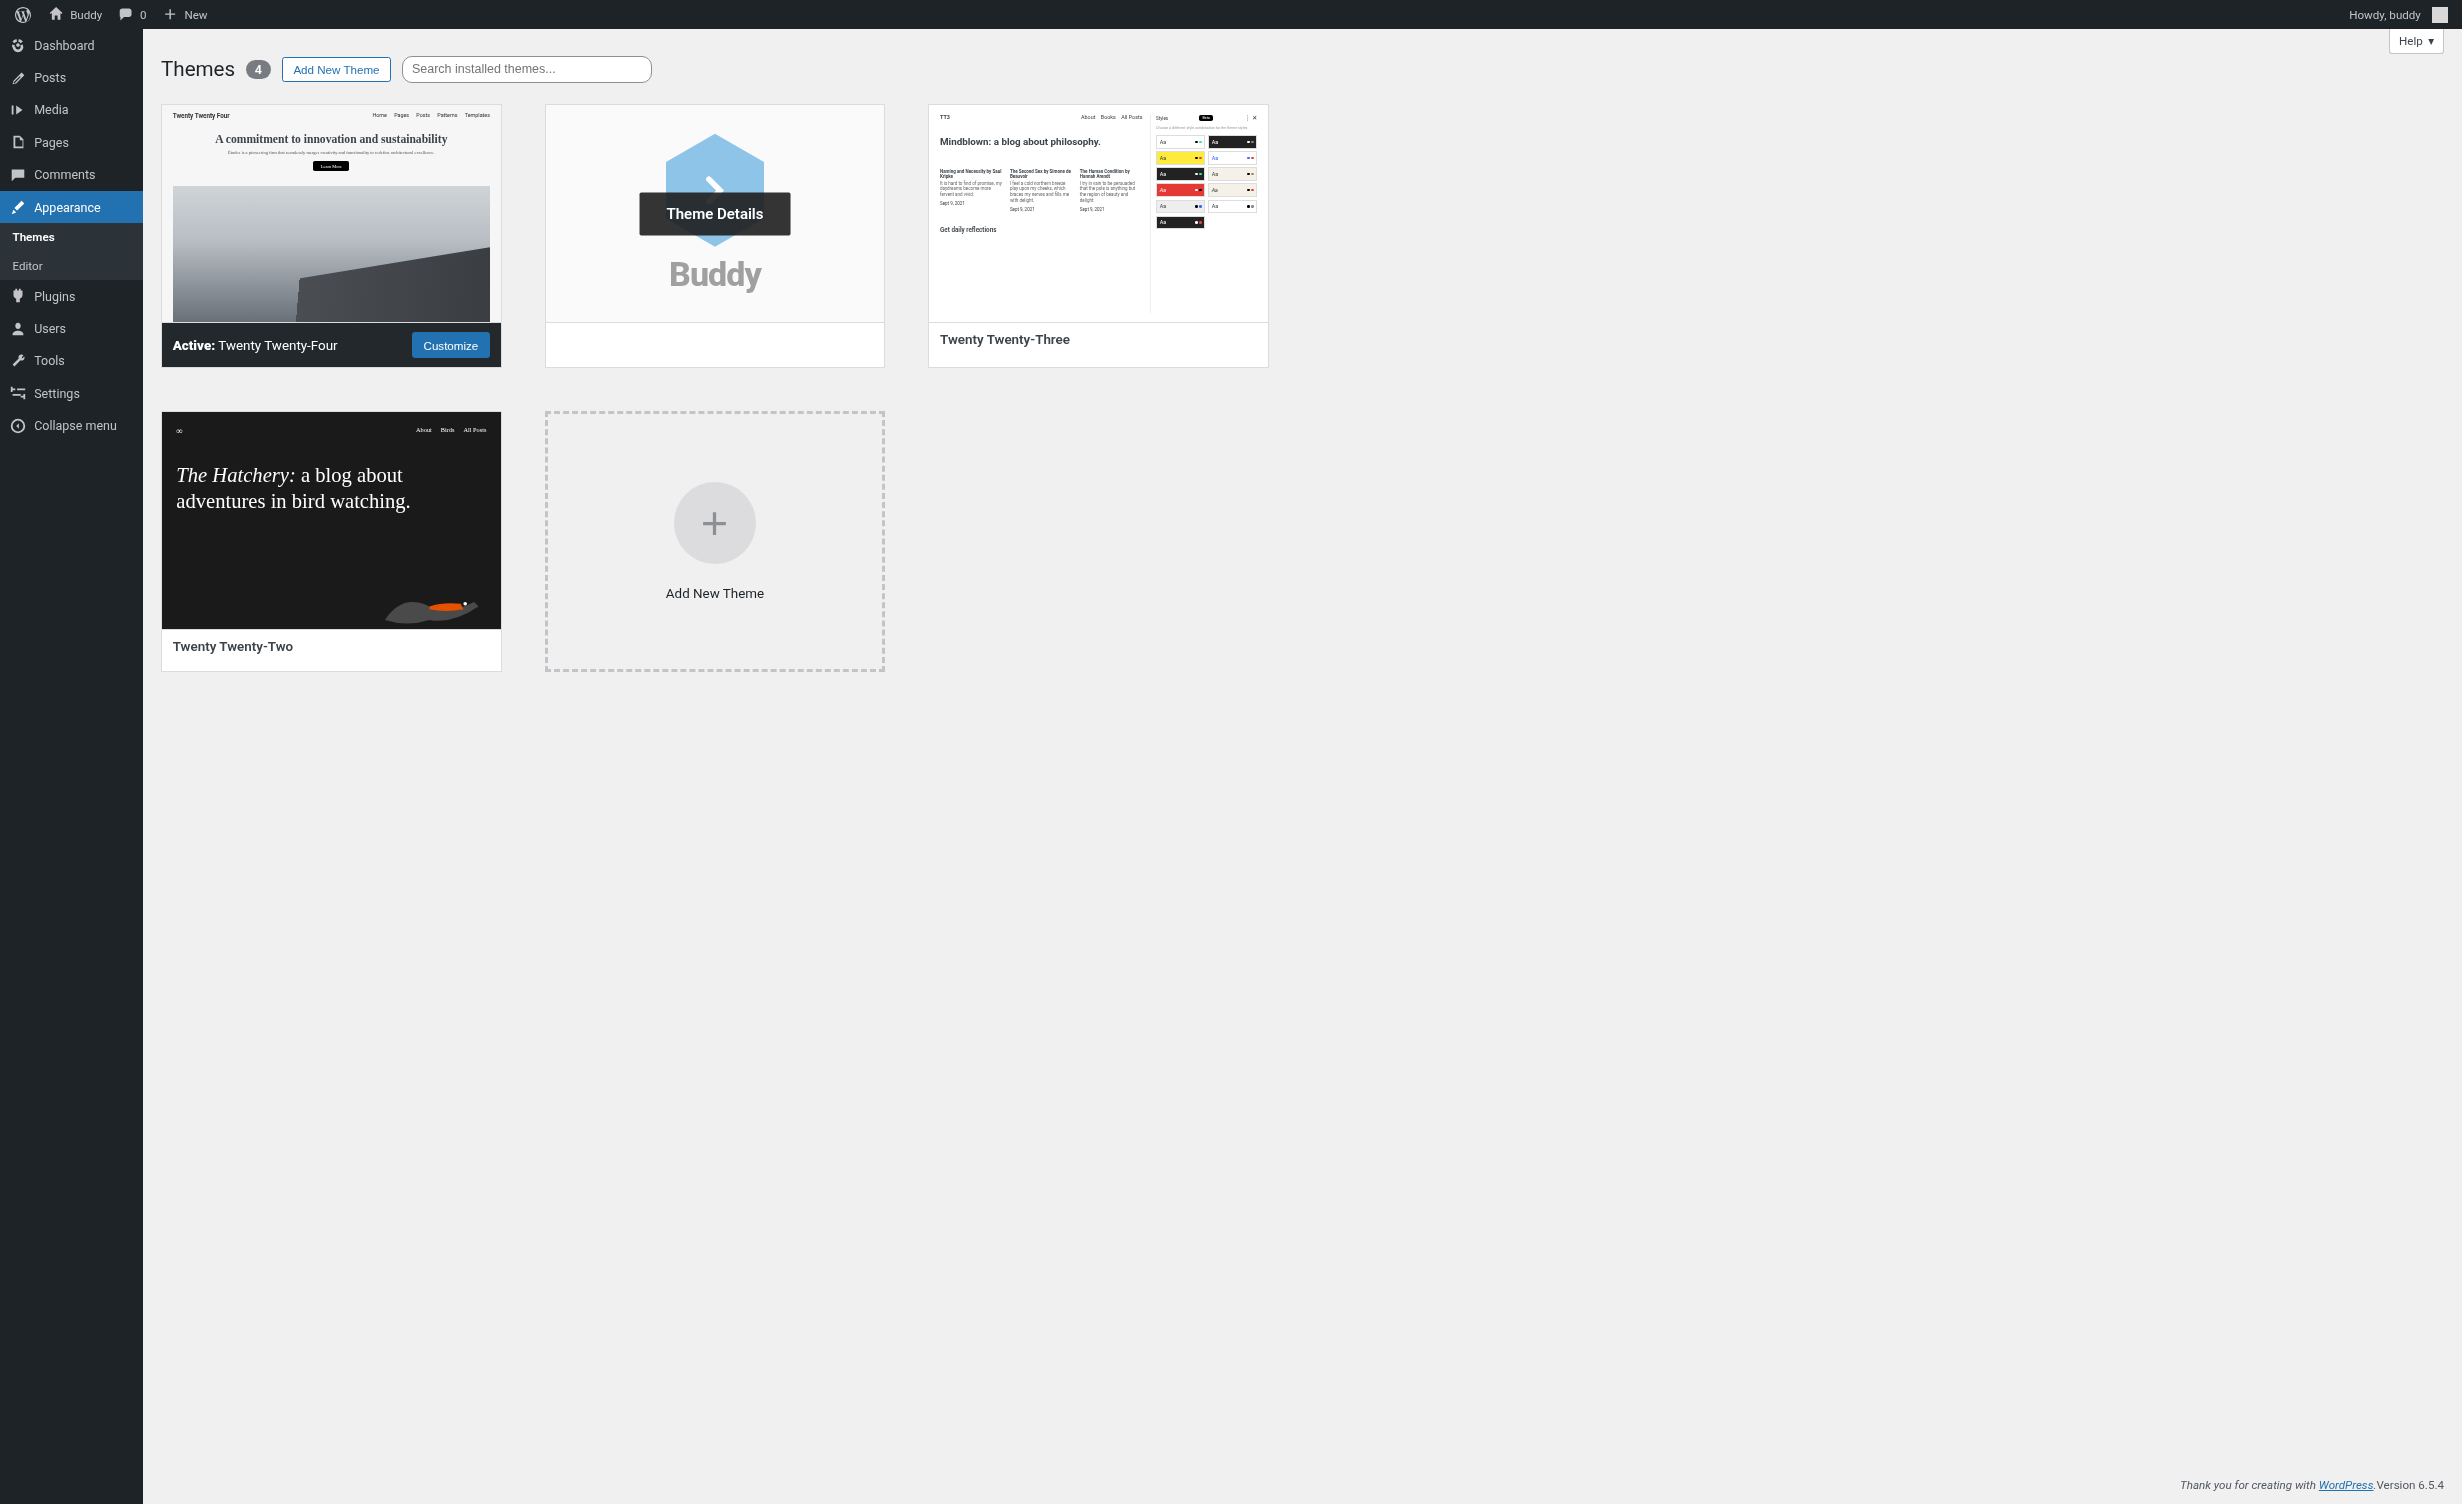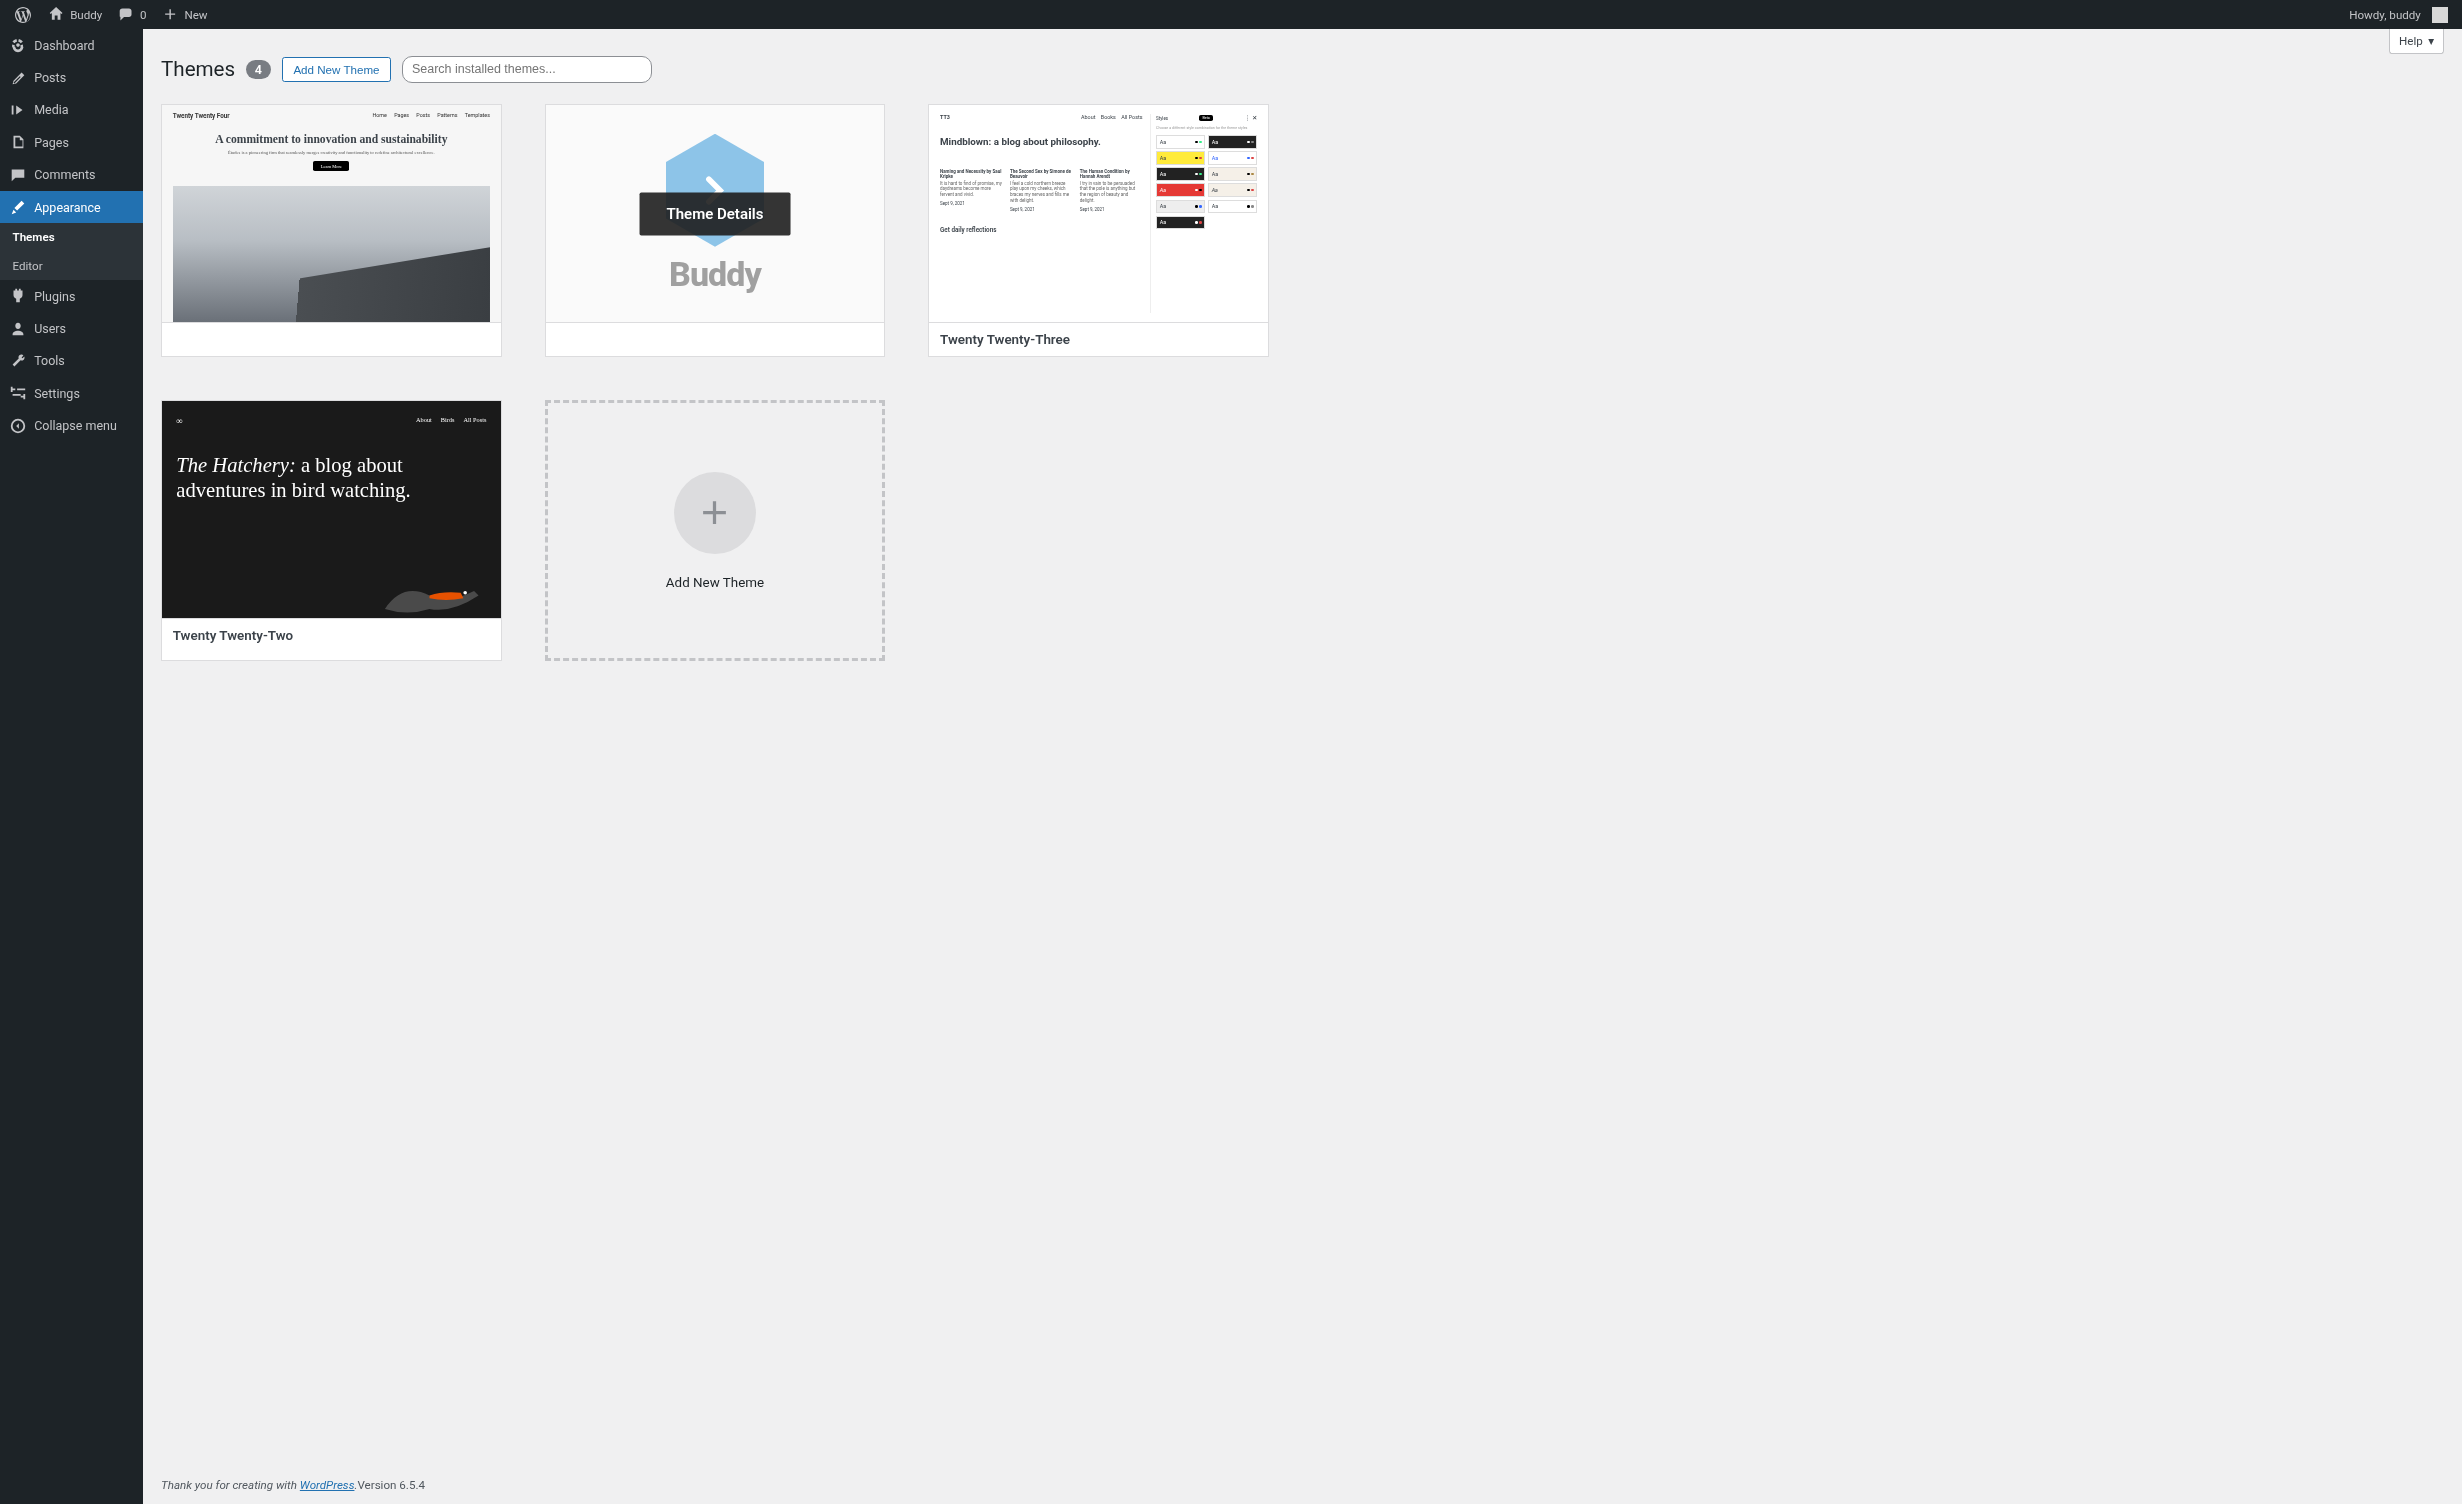--- a/index.html
+++ b/index.html
@@ -91,21 +91,21 @@
 
 .shot-tt22 { background: #1a1a1a; color: #fff; display: flex; flex-direction: column; padding: 14.3px; font-family: Georgia, serif; }
 .tt22-top { display: flex; justify-content: space-between; font-size: 6.3px; margin-bottom: 27px; }
 .tt22-nav { display: flex; gap: 9px; }
 .tt22-logo { font-size: 9px; letter-spacing: 1.8px; }
 .tt22-headline { font-size: 20.6px; line-height: 1.25; font-style: normal; }
 .tt22-headline em { font-style: italic; }
 .tt22-bird { position: absolute; bottom: 0; right: 18px; width: 107px; height: 45px; }
 
 
-.wp-footer { position: absolute; bottom: 12.5px; left: 18px; right: 18px; display: flex; justify-content: flex-start; font-size: 11.6px; color: #50575e; font-style: italic; }
+.wp-footer { position: absolute; bottom: 12.5px; left: 18px; right: 18px; display: flex; justify-content: flex-end; font-size: 11.6px; color: #50575e; font-style: italic; }
 .wp-footer a { color: #2271b1; text-decoration: underline; }
 .wp-footer .version { font-style: normal; }
 
 svg { display: block; }
 </style>
 </head>
 <body>
 
 <div class="admin-bar">
   <div class="admin-bar-left">
@@ -273,20 +273,26 @@
               <span>Patterns</span>
               <span>Templates</span>
             </div>
           </div>
           <div class="shot-tt24-hero">
             <h2>A commitment to innovation and sustainability</h2>
             <p>Études is a pioneering firm that seamlessly merges creativity and functionality to redefine architectural excellence.</p>
             <span class="shot-tt24-btn">Learn More</span>
           </div>
           <div class="shot-tt24-img"></div>
+        </div>
+        <div class="theme-footer active">
+          <span class="theme-name">
+            <strong>Active:</strong><span style="font-weight:400"> Twenty Twenty-Four</span>
+          </span>
+          <button class="btn-primary">Customize</button>
         </div>
       </div>
 
       <div class="theme-card">
         <div class="theme-shot shot-buddy">
           <div class="buddy-hex">
             <svg class="buddy-arrow" width="45" height="45" viewBox="0 0 24 24" fill="none" stroke="currentColor" stroke-width="3" stroke-linecap="round">
                 <path d="M9 18l6-6-6-6"></path>
               </svg>
           </div>

